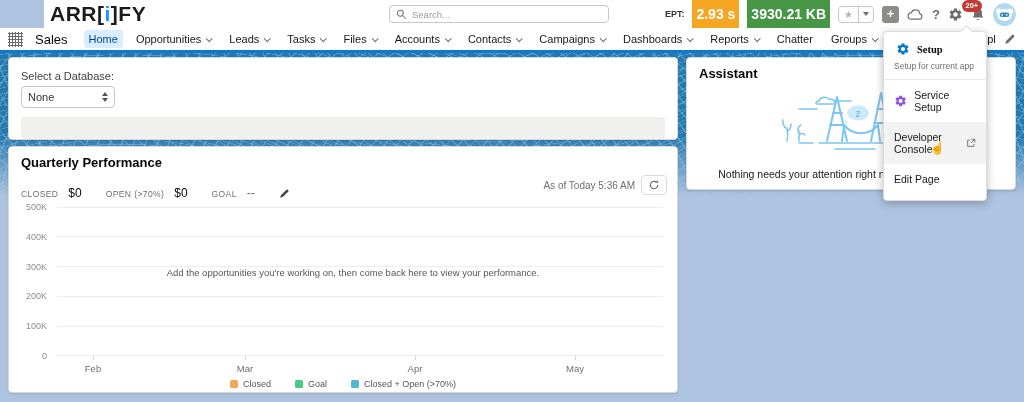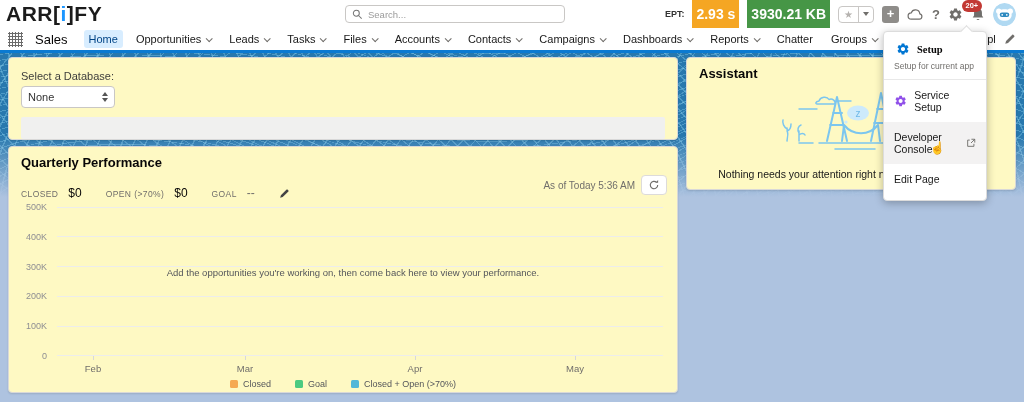--- a/index.html
+++ b/index.html
@@ -2,21 +2,21 @@
 <html><head>
 <meta charset="utf-8">
 <style>
   * { margin:0; padding:0; box-sizing:border-box; }
   body { font-family:"Liberation Sans", sans-serif; }
   .screen { position:relative; width:1024px; height:402px; overflow:hidden;
             background:#aec3e0; font-family:"Liberation Sans", sans-serif; }
 
   
   .topbar { position:relative; z-index:20; height:28px; background:#fff;
-            display:flex; padding:0 6px; }
+            display:flex; padding:0 6px;margin-left:44px; }
   .logo { font-size:21px; font-weight:bold; letter-spacing:0.5px; color:#1b1b1b; line-height:28px; }
   .logo .logo-i { color:#1b96ff; }
   .search-box { position:absolute; left:345px; top:5px; width:220px; height:18px;
                 border:1px solid #c9c7c5; border-radius:4px; background:#fff;
                 display:flex; align-items:center; padding:0 6px; gap:5px; }
   .search-box input { border:none; outline:none; flex:1; font-size:9.5px; color:#444;
                       font-family:"Liberation Sans",sans-serif; background:transparent; }
   .search-box input::placeholder { color:#9b9b9b; }
   .top-right { margin-left:auto; display:flex; align-items:center; gap:8px; padding-right:2px; }
   .ept-label { font-size:9px; font-weight:bold; color:#333; }
@@ -57,21 +57,21 @@
   .content { position:absolute; top:53px; left:0; right:0; bottom:0; }
   .bg-pattern { position:absolute; top:0; left:0; right:0; height:150px;
     background:
       repeating-radial-gradient(ellipse 160px 80px at 12% 120%, transparent 0 9px, rgba(135,205,235,.40) 9px 10.5px),
       repeating-radial-gradient(ellipse 180px 90px at 48% -20%, transparent 0 11px, rgba(135,205,235,.35) 11px 12.5px),
       repeating-radial-gradient(ellipse 170px 85px at 85% 120%, transparent 0 10px, rgba(135,205,235,.40) 10px 11.5px),
       #2878ae; }
   .bg-fade { position:absolute; top:0; left:0; right:0; height:150px;
     background:linear-gradient(180deg, rgba(174,195,224,0) 0%, rgba(174,195,224,0) 55%, #aec3e0 96%); }
 
-  .card { position:absolute; background:#fef9c3; border:1px solid #d8d8d8; border-radius:4px;
+  .card { position:absolute; background:#ffffff; border:1px solid #d8d8d8; border-radius:4px;
           box-shadow:0 1px 2px rgba(0,0,0,.12); z-index:5; }
   .db-card { left:8px; top:4px; width:670px; height:83px; padding:12px 12px 0; }
   .db-label { font-size:11px; color:#3e3e3c; margin-bottom:4px; }
   .db-select { width:94px; height:22px; border:1px solid #c9c7c5; border-radius:4px; background:#fff;
                display:flex; align-items:center; padding:0 6px; font-size:11px; color:#333; }
   .db-select .stepper { margin-left:auto; display:flex; flex-direction:column; gap:2px; align-items:center; }
   .tri-up { width:0; height:0; border-left:3px solid transparent; border-right:3px solid transparent; border-bottom:4px solid #555; }
   .tri-dn { width:0; height:0; border-left:3px solid transparent; border-right:3px solid transparent; border-top:4px solid #555; }
   .db-bar { margin-top:9px; height:22px; background:#f0f0ef; border-radius:2px; }
 

